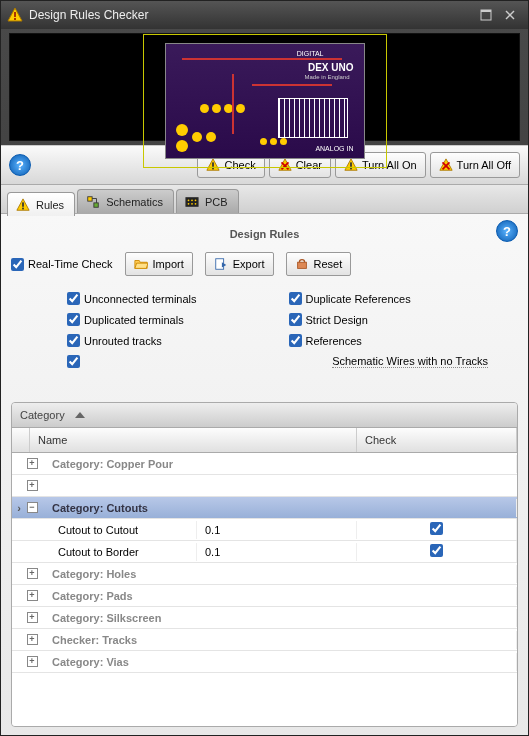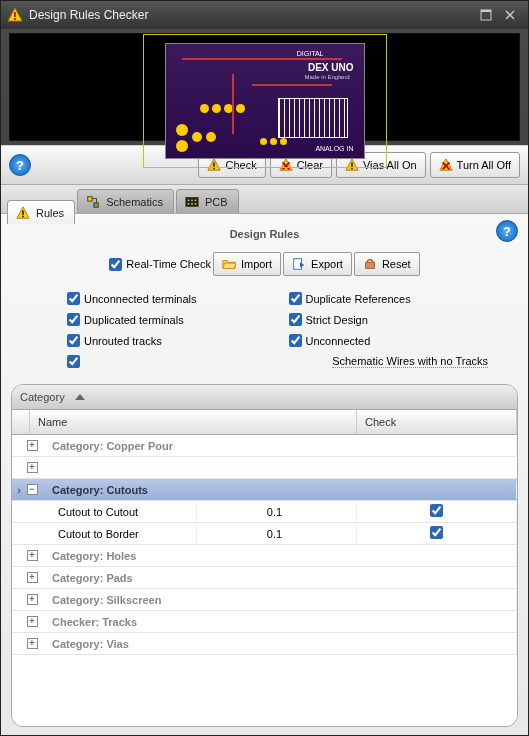--- a/index.html
+++ b/index.html
@@ -19,49 +19,49 @@
 .pcb-dots { position:absolute; left:6px; top:10px; right:6px; bottom:6px; }
 .pad { position:absolute; background:#ffcc00; border-radius:50%; }
 .trace { position:absolute; background:#cc3333; }
 .toolbar-row { background: linear-gradient(#fafafa,#d8d8d8); border-top:1px solid #ccc; border-bottom:1px solid #aaa; padding: 6px 8px; display:flex; align-items:center; }
 .help-btn { width:22px; height:22px; background:radial-gradient(#5ab3ff,#0a5bb0); border-radius:50%; color:#fff; font-weight:bold; display:flex; align-items:center; justify-content:center; border:1px solid #0a5bb0; cursor:pointer; font-size:13px;}
 .toolbar-row .spacer { flex:1; }
 .tbtn { height:26px; padding:0 8px; margin-left:4px; background:linear-gradient(#fefefe,#e3e3e3); border:1px solid #999; border-radius:3px; display:flex; align-items:center; cursor:pointer; gap:4px; }
 .tbtn svg { width:14px; height:14px; }
 .tabs-row { background:linear-gradient(#e8e8e8,#d0d0d0); padding:4px 6px 0 6px; display:flex; gap:2px; border-bottom:1px solid #aaa;}
 .tab { padding:5px 10px 4px 8px; border:1px solid #999; border-bottom:none; border-radius:4px 4px 0 0; background:linear-gradient(#ccc,#aaa); display:flex; align-items:center; gap:6px; cursor:pointer; color:#222;}
-.tab.active { background:linear-gradient(#fff,#f0f0f0); font-weight:normal; position:relative; top:11px; }
+.tab.active { background:linear-gradient(#fff,#f0f0f0); font-weight:normal; position:relative; top:3px; }
 .tab svg { width:14px; height:14px; }
 .content { flex:1; background:linear-gradient(#f8f8f8,#e8e8e8); display:flex; flex-direction:column; padding:6px 10px 8px 10px; overflow:hidden;}
 .section-title { text-align:center; font-size:16px; font-weight:bold; color:#555; padding:4px 0; position:relative;}
 .section-title .help-right { position:absolute; right:0; top:0; }
-.opts-row { display:flex; justify-content:center; align-items:center; gap:2px; padding:6px 0;}
+.opts-row { display:flex; align-items:center; gap:12px; padding:6px 0;}
 .chk { display:flex; align-items:center; gap:4px; }
 .chk input { width:13px; height:13px; accent-color:#2a66b8; }
 .sbtn { height:24px; padding:0 8px; background:linear-gradient(#fefefe,#e3e3e3); border:1px solid #999; border-radius:2px; display:flex; align-items:center; cursor:pointer; gap:5px; }
 .sbtn svg { width:14px; height:14px; }
 .check-grid { display:grid; grid-template-columns: 1fr 1fr; gap:8px 22px; padding:10px 30px 10px 56px;}
 .dotted { border-bottom:1px dotted #888; }
-.grid-zone { flex:1; background:linear-gradient(#e8e8e8,#d8d8d8); border:1px solid #aaa; border-radius:12px; margin-top:6px; display:flex; flex-direction:column; overflow:hidden;}
+.grid-zone { flex:1; background:linear-gradient(#e8e8e8,#d8d8d8); border:1px solid #aaa; border-radius:4px; margin-top:24px; display:flex; flex-direction:column; overflow:hidden;}
 .group-hdr { padding:6px 8px; background:linear-gradient(#eee,#ccc); display:flex; align-items:center; gap:6px; color:#444; font-weight:normal;}
 .group-hdr .sort { width:0; height:0; border-left:5px solid transparent; border-right:5px solid transparent; border-bottom:6px solid #666; margin-left:4px;}
 .table { flex:1; background:#fff; overflow:auto; border-top:1px solid #aaa;}
 .thead { display:flex; background:linear-gradient(#fdfdfd,#e0e0e0); border-bottom:1px solid #aaa; position:sticky; top:0;}
 .th { padding:6px 8px; border-right:1px solid #ccc; color:#333;}
 .col-expand{ width:18px; flex:none;}
 .col-name { flex:1; }
 .col-value{ width:160px; flex:none; text-align:left;}
 .col-check{ width:160px; flex:none;}
 .trow { display:flex; border-bottom:1px solid #e4e4e4; align-items:center; min-height:22px;}
 .trow.cat { color:#888; font-weight:bold;}
 .trow.cat.exp { background:linear-gradient(#b8c8e8,#98b0d8); color:#334; }
 .trow .cell { padding:3px 8px; border-right:1px solid #eee;}
 .trow .exp-ico { width:18px; flex:none; display:flex; align-items:center; justify-content:center; color:#888; cursor:pointer;}
 .trow .c-name { flex:1; display:flex; align-items:center;}
-.trow .c-value{ width:160px; flex:none; text-align:center; padding-right:12px;}
+.trow .c-value{ width:160px; flex:none; text-align:left; padding-right:12px;}
 .trow .c-check{ width:160px; flex:none; text-align:center;}
 .trow .c-check input { accent-color:#2a66b8; width:13px; height:13px;}
 .arrow-ind { width:14px; flex:none; text-align:center; color:#555;}
 .boxico { width:11px; height:11px; border:1px solid #888; display:inline-flex; align-items:center; justify-content:center; font-size:9px; line-height:9px; color:#666; background:#fff; margin-right:6px;}
 </style>
 </head>
 <body>
 
 <div class="window">
   <div class="titlebar">
@@ -133,21 +133,21 @@
           <line x1="12" y1="5" x2="4" y2="13" stroke="#cc0000" stroke-width="2"></line>
         </svg>
       <span>Clear</span>
     </div>
     <div class="tbtn">
       <svg viewBox="0 0 16 16">
           <polygon points="8,1 15,14 1,14" fill="#ffcc00" stroke="#aa7700"></polygon>
           <rect x="7" y="5" width="2" height="5" fill="#333"></rect>
           <rect x="7" y="11" width="2" height="2" fill="#333"></rect>
         </svg>
-      <span>Vias All On</span>
+      <span>Turn All On</span>
     </div>
     <div class="tbtn">
       <svg viewBox="0 0 16 16">
           <polygon points="8,1 15,14 1,14" fill="#ffcc00" stroke="#aa7700"></polygon>
           <line x1="4" y1="5" x2="12" y2="13" stroke="#cc0000" stroke-width="2"></line>
           <line x1="12" y1="5" x2="4" y2="13" stroke="#cc0000" stroke-width="2"></line>
         </svg>
       <span>Turn All Off</span>
     </div>
   </div>
@@ -234,21 +234,21 @@
       <label class="chk">
           <input type="checkbox" checked="" style="">
           <span>Strict Design</span>
         </label>
       <label class="chk">
           <input type="checkbox" checked="" style="">
           <span>Unrouted tracks</span>
         </label>
       <label class="chk">
           <input type="checkbox" checked="" style="">
-          <span>Unconnected</span>
+          <span>References</span>
         </label>
       <label class="chk" style="grid-column:1/3;justify-content:space-between;">
           <input type="checkbox" checked="" style="">
           <span class="dotted">Schematic Wires with no Tracks</span>
         </label>
     </div>
 
     <div class="grid-zone">
       <div class="group-hdr">
         <span>Category</span>

